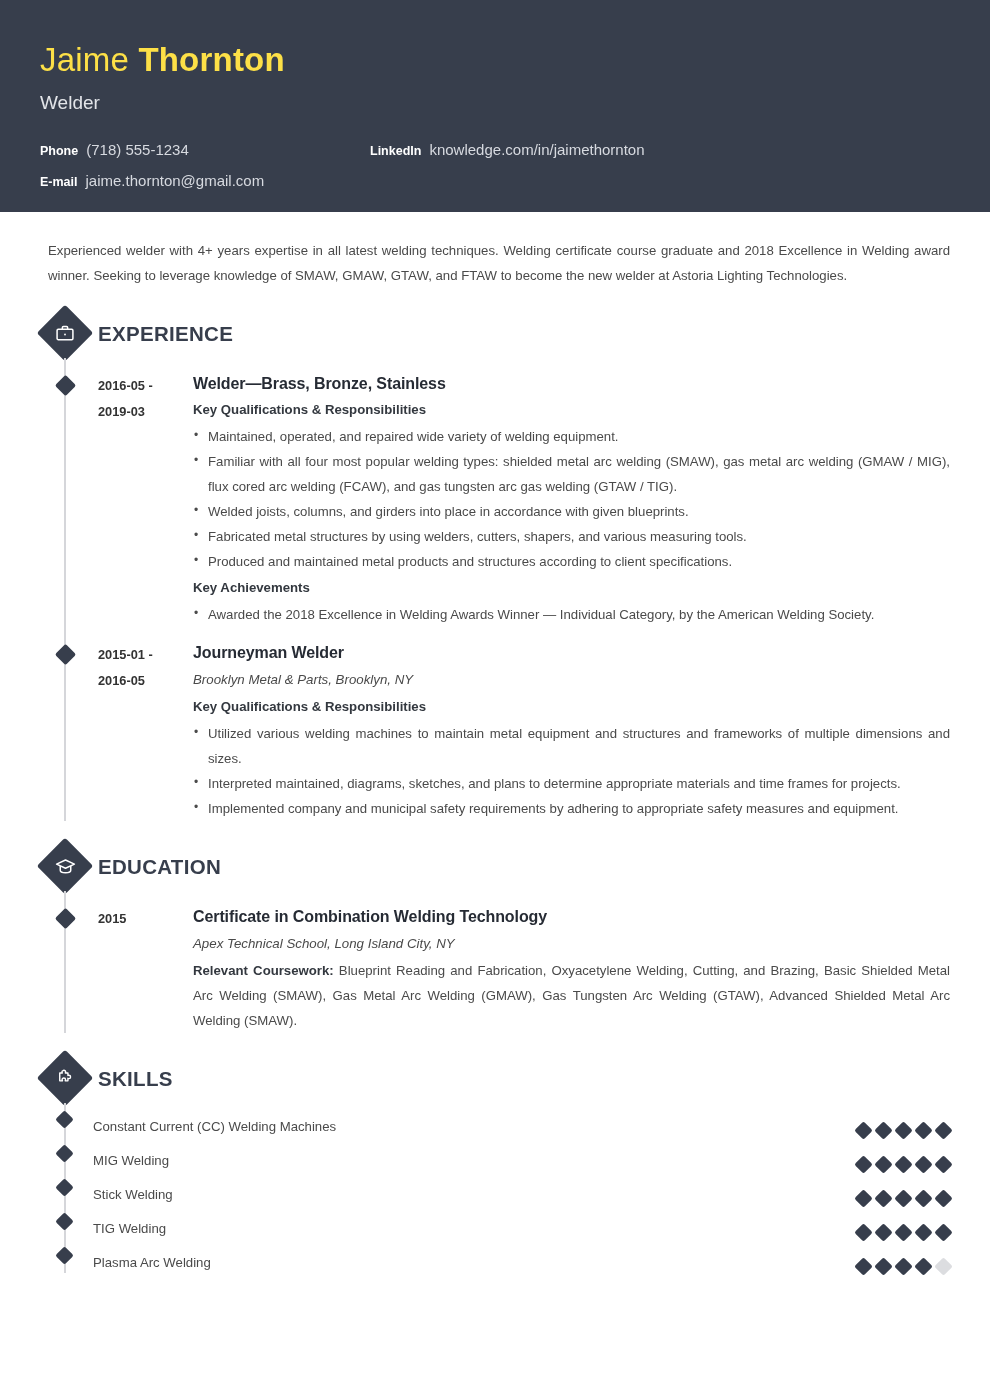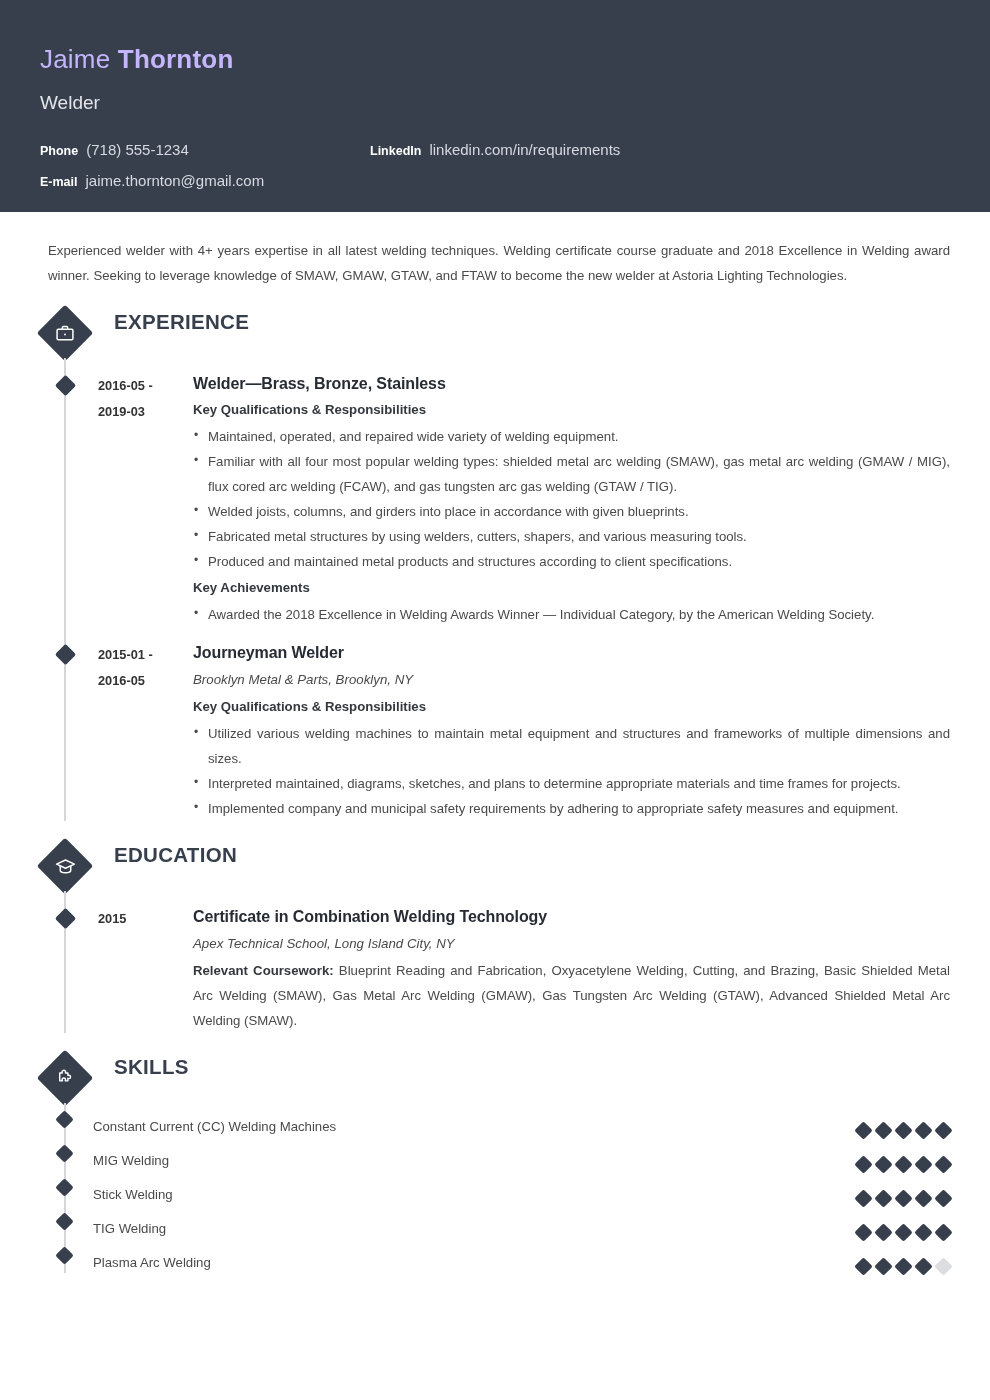--- a/index.html
+++ b/index.html
@@ -20,23 +20,23 @@
 
   
   .header {
     position: relative;
     width: 990px;
     height: 212px;
     background: #373e4c;
     padding: 36px 40px 0 40px;
   }
   .name {
-    font-size: 26px;
+    font-size: 33px;
     line-height: 47px;
-    color: #c4b5fd;
+    color: #fde047;
     font-weight: 400;
     letter-spacing: 0.2px;
   }
   .name b { font-weight: 700; }
   .job-title {
     margin-top: 8px;
     font-size: 19px;
     line-height: 24px;
     color: #e3e5e9;
     font-weight: 400;
@@ -79,22 +79,23 @@
     text-align: justify;
   }
 
   
   .section {
     position: relative;
     margin-top: 22px;
   }
   .sec-head {
     display: flex;
-    position: relative;
-    padding-left: 60px;
+    align-items: center;
+    position: relative;
+    padding-left: 44px;
     height: 48px;
   }
   .sec-diamond {
     position: absolute;
     left: 42px;
     top: 0;
     width: 46px;
     height: 46px;
     transform: translateX(-0px);
   }
@@ -267,21 +268,21 @@
     <div class="job-title">Welder</div>
 
     <div class="contacts">
       <div class="contact-row">
         <div class="contact-col left">
           <span class="c-label">Phone</span>
           <span class="c-value">(718) 555-1234</span>
         </div>
         <div class="contact-col">
           <span class="c-label">LinkedIn</span>
-          <span class="c-value">linkedin.com/in/requirements</span>
+          <span class="c-value">knowledge.com/in/jaimethornton</span>
         </div>
       </div>
       <div class="contact-row">
         <div class="contact-col left">
           <span class="c-label">E-mail</span>
           <span class="c-value">jaime.thornton@gmail.com</span>
         </div>
       </div>
     </div>
   </div>

